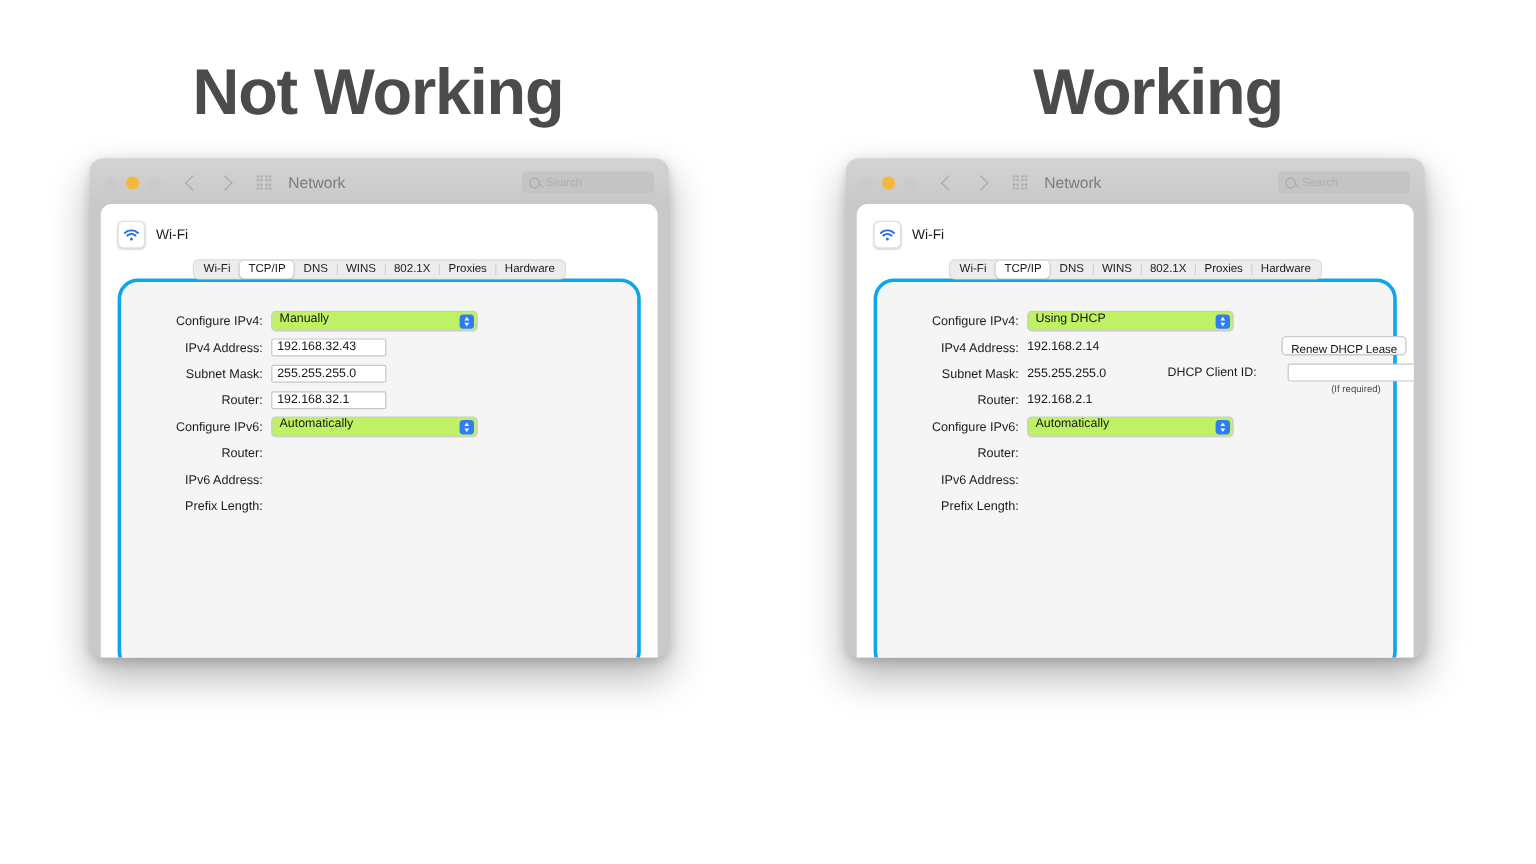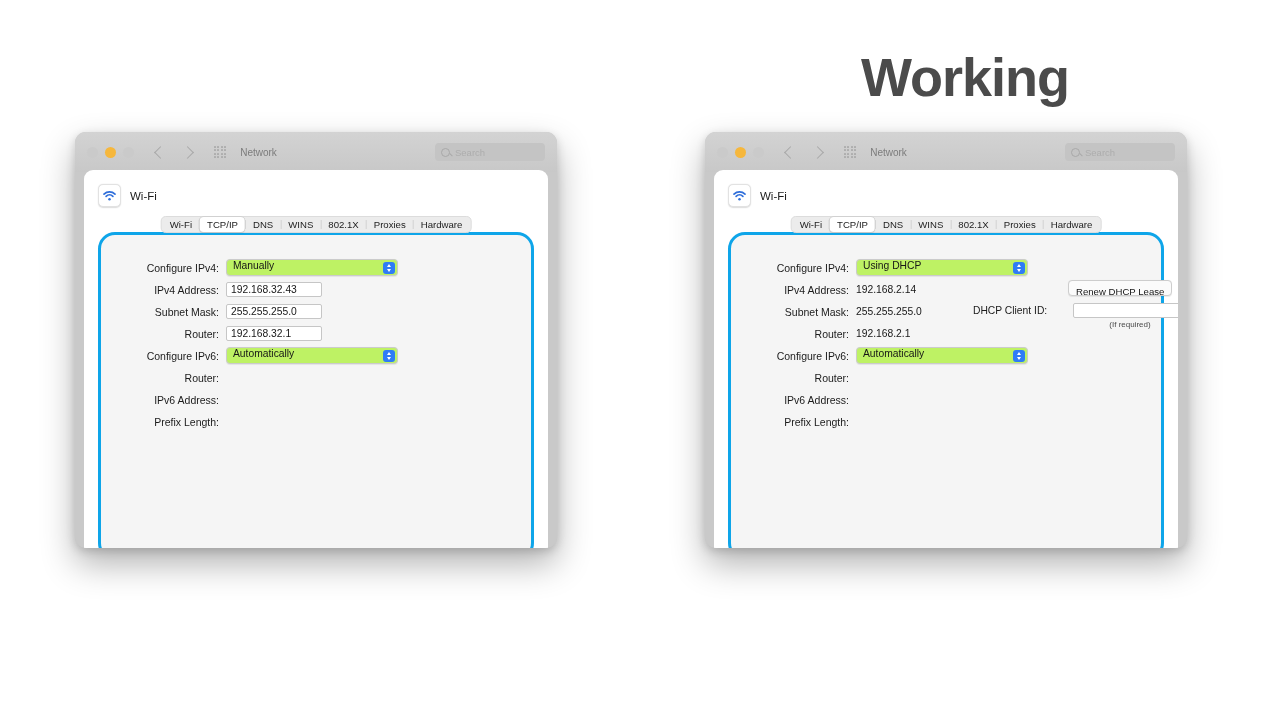--- a/index.html
+++ b/index.html
@@ -77,21 +77,21 @@
     margin-left: 22px;
     display: grid;
     grid-template-columns: repeat(4, 2px);
     grid-template-rows: repeat(4, 2px);
     gap: 1.4px;
   }
   .gridicon i { background: #aeaeae; border-radius: 0.5px; display: block; }
 
   .wintitle {
     margin-left: 14px;
-    font-size: 10px;
+    font-size: 13px;
     color: #7c7c7c;
     font-weight: 400;
   }
 
   .searchbox {
     position: absolute;
     right: 12px;
     top: 11px;
     width: 110px;
     height: 18px;
@@ -375,20 +375,21 @@
     box-sizing: border-box;
     margin-left: 9px;
     text-align: center;
   }
 </style>
 </head>
 <body>
 
 <div class="stage">
 
+  <div class="heading left">Not Working</div>
   <div class="heading right">Working</div>
 
   <div class="window left">
 
     <div class="titlebar">
       <div class="lights">
         <span class="light"></span>
         <span class="light amber"></span>
         <span class="light"></span>
       </div>

